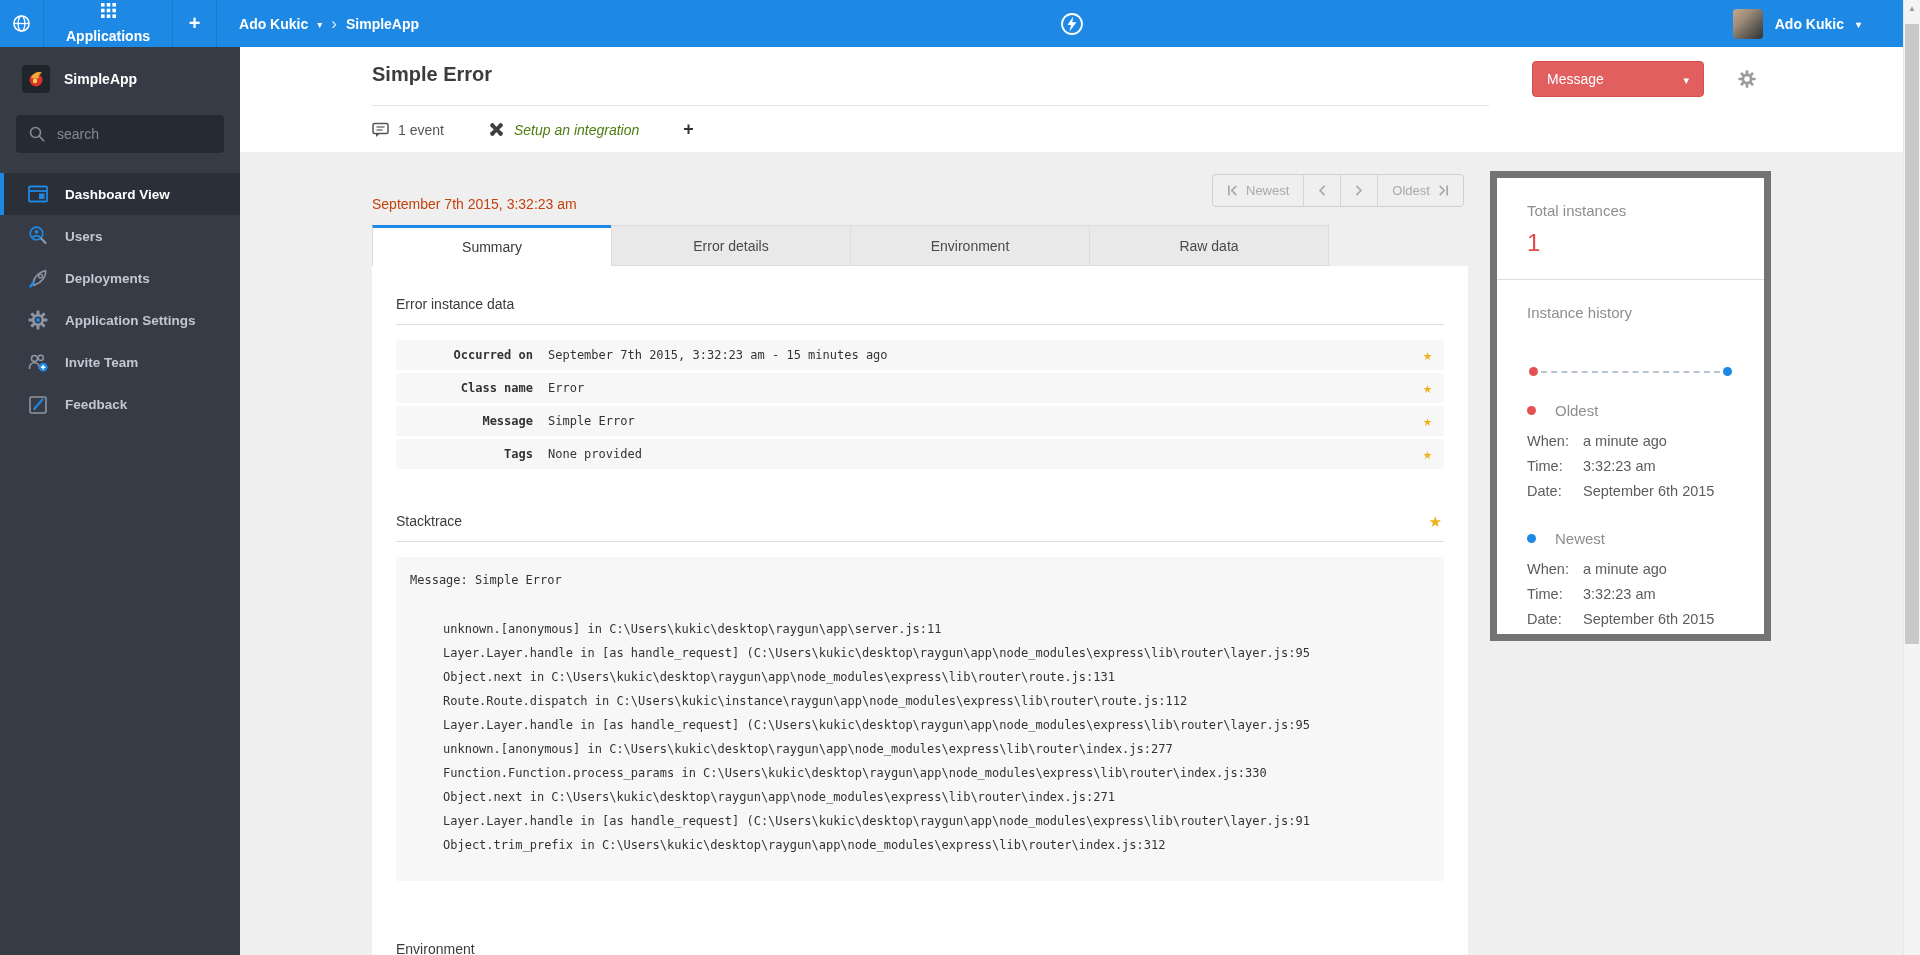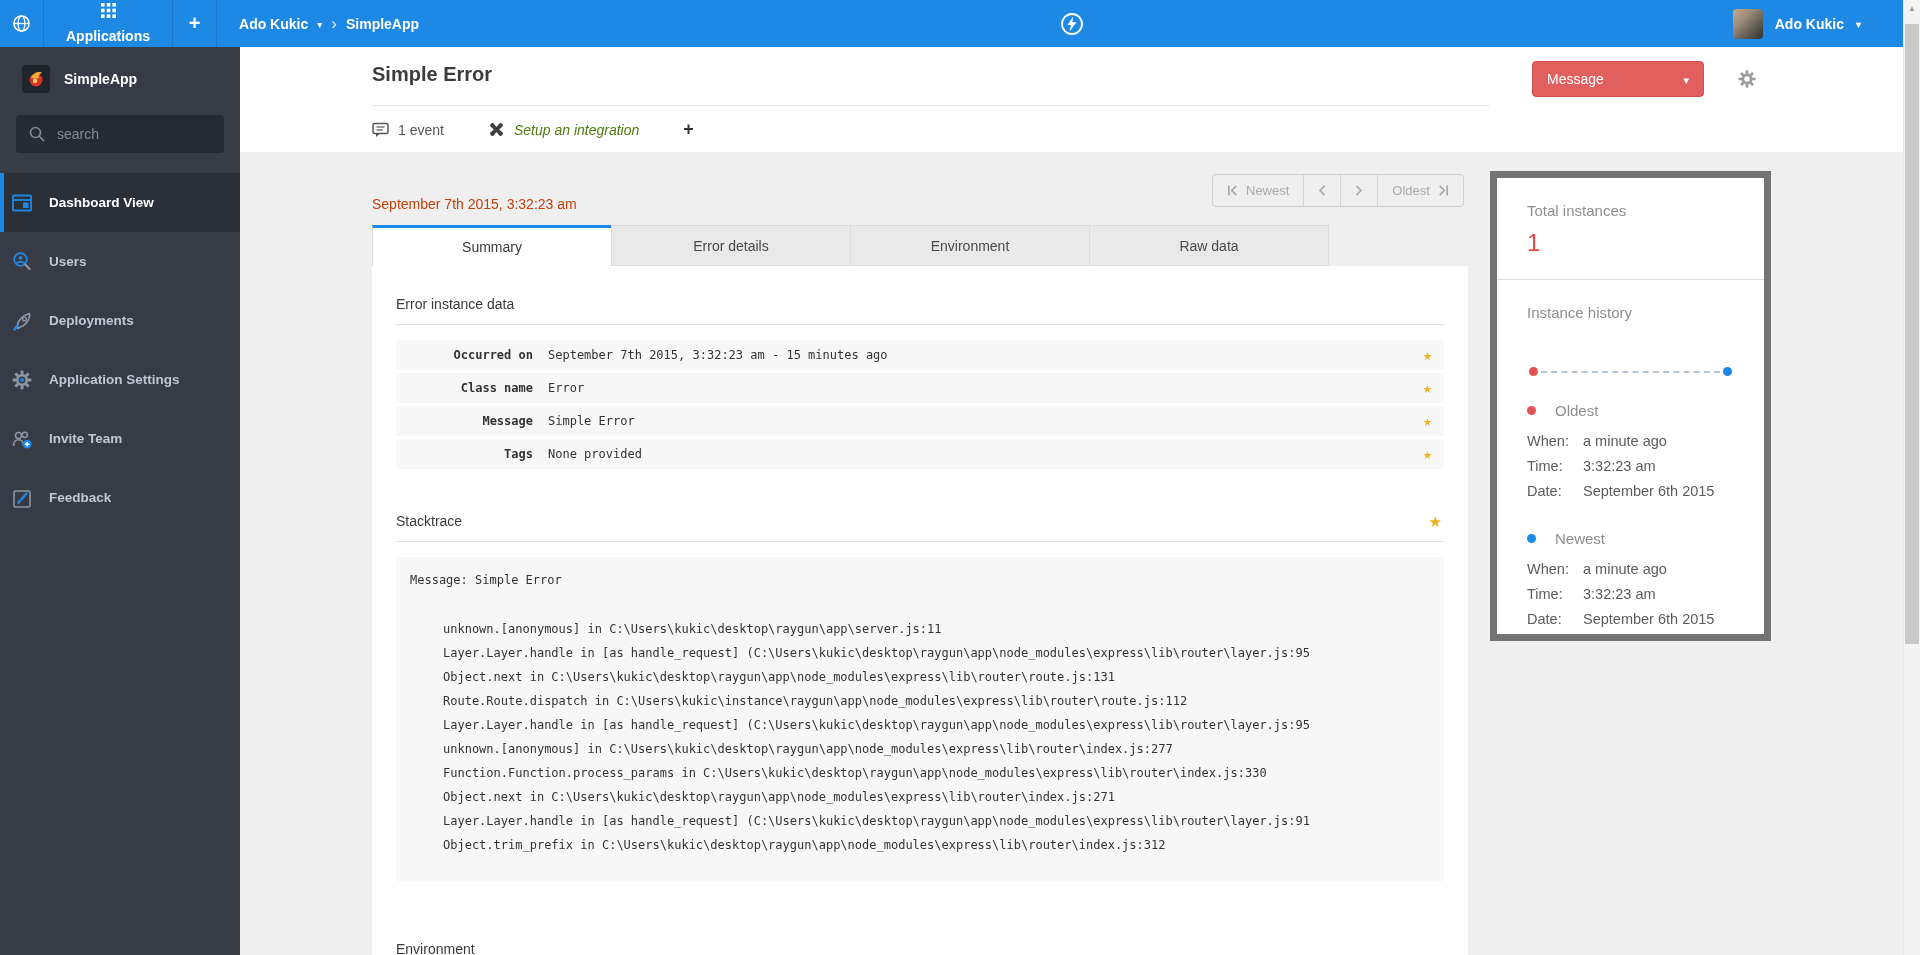--- a/index.html
+++ b/index.html
@@ -34,21 +34,21 @@
 
   
   .sidebar { width:240px; flex:0 0 240px; background:#363b46; display:flex; flex-direction:column; color:#c2c8d2; }
   .side-app { display:flex; align-items:center; gap:14px; padding:18px 20px 16px 22px; }
   .app-logo { width:28px; height:28px; border-radius:4px; background:#20242b; display:flex; align-items:center; justify-content:center; }
   .side-app-name { color:#fff; font-size:14px; font-weight:bold; }
   .search-box { margin:6px 16px 20px 16px; height:38px; background:#262a32; border-radius:4px;
     display:flex; align-items:center; padding:0 13px; gap:10px; }
   .search-box input { background:transparent; border:none; outline:none; color:#d946ef; font-size:14px; width:150px; font-family:"Liberation Sans",sans-serif; }
   .search-box input::placeholder { color:#848b96; }
-  .nav-item { height:59px; display:flex; align-items:center; gap:15px; padding:0 6px;
+  .nav-item { height:42px; display:flex; align-items:center; gap:15px; padding:0 22px;
     border-left:4px solid transparent; font-size:13.5px; font-weight:bold; color:#c2c8d2; cursor:pointer; }
   .nav-item.active { background:#2b2f38; border-left-color:#1e88e5; color:#fff; }
   .nav-icon { width:24px; height:24px; display:flex; align-items:center; justify-content:center; flex:0 0 24px; }
 
   
   .main { flex:1; display:flex; flex-direction:column; min-width:0; background:#efefef; }
   .page-header { background:#fff; flex:0 0 105px; position:relative; }
   .page-title { position:absolute; left:132px; top:16px; font-size:20px; color:#3c3c3c; font-weight:bold; }
   .title-rule { position:absolute; left:132px; width:1117px; top:58px; border-top:1px solid #e3e3e3; }
   .header-meta { position:absolute; left:132px; top:72px; display:flex; align-items:center; gap:44px; font-size:14px; color:#555; }

